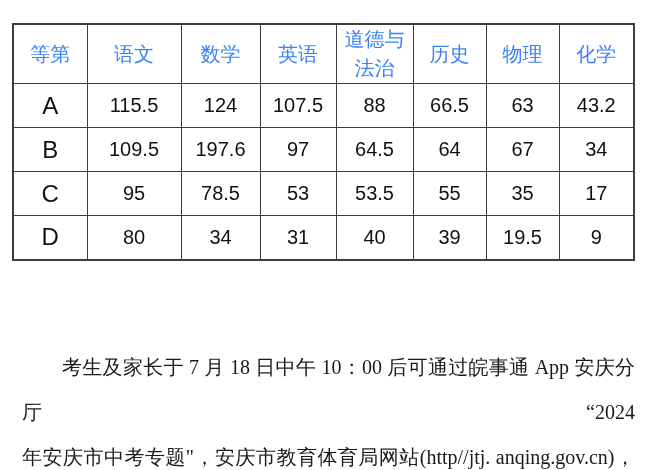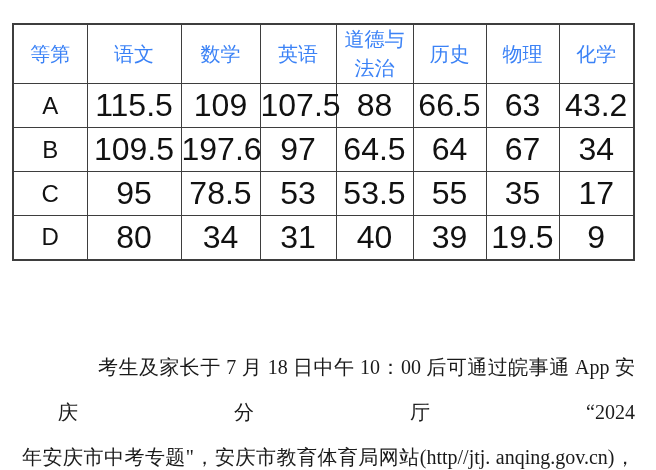--- a/index.html
+++ b/index.html
@@ -38,21 +38,21 @@
   thead th .two-line {
     display: inline-block;
     width: 60px;
     font-size: 20px;
     line-height: 1.45;
     font-weight: 500;
     word-break: break-all;
   }
   tbody td {
     height: 44px;
-    font-size: 32px;
+    font-size: 20px;
     font-family: "Liberation Sans", "DejaVu Sans", sans-serif;
     color: #111111;
   }
   tbody td.grade { font-size: 24px; }
 
   .notice {
     position: absolute;
     left: 22px;
     top: 322px;
     width: 613px;
@@ -60,21 +60,21 @@
     line-height: 45px;
     color: #1a1a1a;
     font-family: "Liberation Serif", "DejaVu Serif", serif;
   }
   .notice .line { white-space: nowrap; }
   .notice .line.fit {
     white-space: normal;
     text-align: justify;
     text-align-last: justify;
   }
-  .notice .line.indent { text-indent: 2em; margin-left: 36px; }
+  .notice .line.indent { text-indent: 2em; }
 </style>
 </head>
 <body>
 
 <div class="page">
 
   <table class="score-table">
     <colgroup>
       <col style="width:74px">
         <col style="width:94px">
@@ -94,21 +94,21 @@
         <th><span class="two-line">道德与法治</span></th>
         <th>历史</th>
         <th>物理</th>
         <th>化学</th>
       </tr>
     </thead>
     <tbody>
       <tr>
         <td class="grade">A</td>
         <td>115.5</td>
-        <td>109</td>
+        <td>124</td>
         <td>107.5</td>
         <td>88</td>
         <td>66.5</td>
         <td>63</td>
         <td>43.2</td>
       </tr>
       <tr>
         <td class="grade">B</td>
         <td>109.5</td>
         <td>197.6</td>

